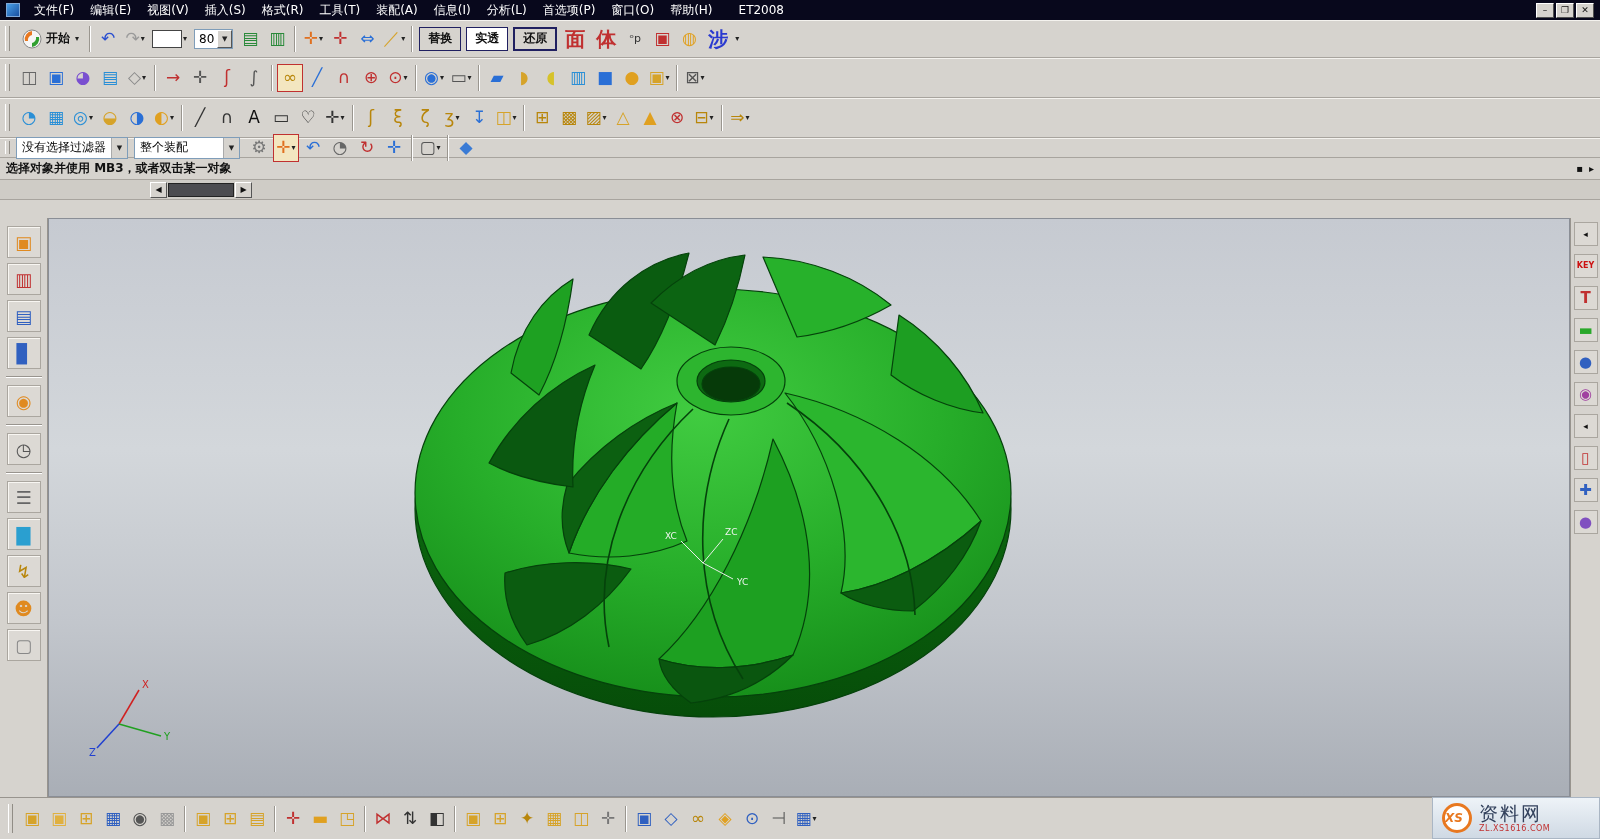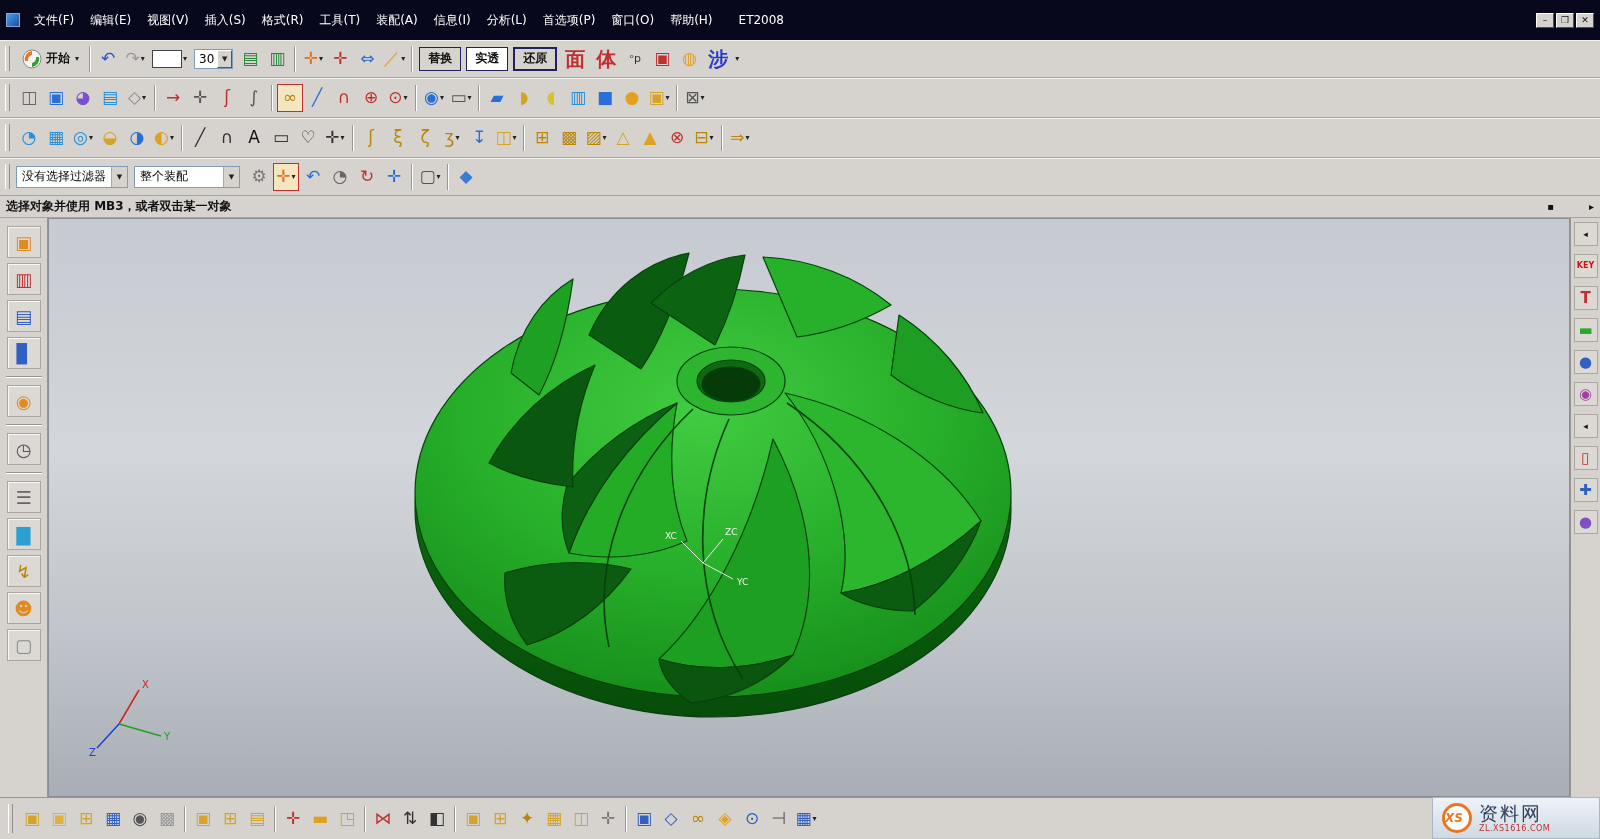--- a/index.html
+++ b/index.html
@@ -5,35 +5,35 @@
   * { box-sizing: border-box; }
   html,body { margin:0; padding:0; }
   body {
     width:1600px; height:839px; overflow:hidden; position:relative;
     background:#d6d3ce;
     font-family:"DejaVu Sans","Liberation Sans",sans-serif;
     -webkit-font-smoothing:antialiased;
   }
 
   
-  .menubar { height:40px; background:#08081c; display:flex; align-items:center; padding:0 4px; }
+  .menubar { height:20px; background:#08081c; display:flex; align-items:center; padding:0 4px; }
   .appicon { width:14px; height:14px; background:linear-gradient(135deg,#4aa0e8,#1a50a0); border:1px solid #7fa8d8; margin:0 6px 0 2px; flex:0 0 auto; }
   .menus { display:flex; }
   .menu-item { color:#fff; font-size:12px; padding:0 8px; line-height:24px; white-space:nowrap; cursor:default; }
   .session { color:#fff; font-size:12px; margin-left:18px; }
   .winctrl { display:flex; gap:2px; margin-left:auto; margin-right:2px; }
   .wbtn { width:18px; height:15px; background:#d6d3ce; border:1px solid #fff; border-right-color:#505050; border-bottom-color:#505050; font-size:9px; line-height:1; display:flex; align-items:center; justify-content:center; color:#111; }
 
   
   .tbrow { display:flex; align-items:center; background:#d6d3ce; padding:0 3px; gap:1px; border-bottom:1px solid #a8a49e; box-shadow:inset 0 1px 0 #f4f2ee; }
   .tbrow::before { content:""; width:3px; height:70%; border-left:1px solid #fff; border-right:1px solid #918d86; margin:0 5px 0 2px; }
   .row1 { height:38px; }
   .row2 { height:40px; }
   .row3 { height:40px; }
-  .row4 { height:38px; }
+  .row4 { height:20px; }
 
   .tbtn { min-width:26px; height:28px; display:inline-flex; align-items:center; justify-content:center; font-size:17px; border:1px solid transparent; padding:0 1px; }
   .tbtn .g { line-height:1; }
   .tbtn.pressed { border:1px solid #c03030; background:#f3e6c0; }
   .da { font-size:8px; color:#222; margin-left:1px; }
   .vsep { width:2px; height:26px; border-left:1px solid #9a968f; border-right:1px solid #fff; margin:0 3px; flex:0 0 auto; }
 
   .startbtn { display:flex; align-items:center; gap:4px; padding:2px 6px; font-size:12px; font-weight:bold; color:#111; }
   .dropbox { display:flex; align-items:center; margin:0 3px; }
   .boxwhite { width:30px; height:18px; background:#fff; border:1px solid #444; display:inline-block; }
@@ -47,21 +47,21 @@
   .charbtn.red { color:#c03030; }
   .charbtn.blue { color:#2a3ad0; }
 
   
   .select { display:flex; align-items:center; height:22px; background:#fff; border:1px solid #7f9db9; margin-right:5px; font-size:12px; }
   .selval { padding:0 5px; min-width:88px; white-space:nowrap; }
   .selarrow { width:16px; height:20px; background:#d6d3ce; border-left:1px solid #aaa; font-size:7px; display:flex; align-items:center; justify-content:center; color:#222; }
   .strip { display:flex; align-items:center; gap:1px; }
 
   
-  .promptbar { height:22px; background:#d6d3ce; border-bottom:1px solid #a8a49e; display:flex; align-items:center; padding:0 6px; font-size:12px; color:#111;gap:29px; }
+  .promptbar { height:22px; background:#d6d3ce; border-bottom:1px solid #a8a49e; display:flex; align-items:center; padding:0 6px; font-size:12px; color:#111; }
   .prompt { font-weight:bold; }
   .pbtn { margin-left:6px; font-size:10px; color:#111; }
   .scrollstrip { height:20px; background:#cfccc6; display:flex; align-items:center; padding-left:150px; border-bottom:1px solid #a8a49e; }
   .sbtn { width:17px; height:16px; background:#d6d3ce; border:1px solid #fff; border-right-color:#555; border-bottom-color:#555; font-size:8px; display:flex; align-items:center; justify-content:center; color:#111; }
   .sthumb { width:66px; height:14px; background:#4c4c50; border:1px solid #222; margin:0 1px; }
 
   
   .main { position:absolute; top:218px; left:0; right:0; bottom:42px; display:flex; }
   .side-left { width:48px; background:#d6d3ce; border-right:1px solid #98948e; display:flex; flex-direction:column; align-items:center; padding-top:8px; gap:5px; overflow:hidden; }
   .sbtn2 { width:34px; height:32px; background:#dcd9d4; border:1px solid #aaa69f; box-shadow:inset 1px 1px 0 #f8f6f2; display:flex; align-items:center; justify-content:center; font-size:18px; }
@@ -134,21 +134,21 @@
         <div class="tbtn">
           <span class="g" style="color: rgb(154, 154, 154);">↷</span>
           <span class="da">▾</span>
         </div>
       </div>
     <div class="dropbox">
       <span class="boxwhite"></span>
       <span class="da">▾</span>
     </div>
     <div class="zoombox">
-      <span>30</span>
+      <span>80</span>
       <span class="combo-arrow">▼</span>
     </div>
     <div class="strip">
         <div class="tbtn">
           <span class="g" style="color: rgb(42, 138, 58);">▤</span>
         </div>
         <div class="tbtn">
           <span class="g" style="color: rgb(42, 138, 58);">▥</span>
         </div>
       </div>

